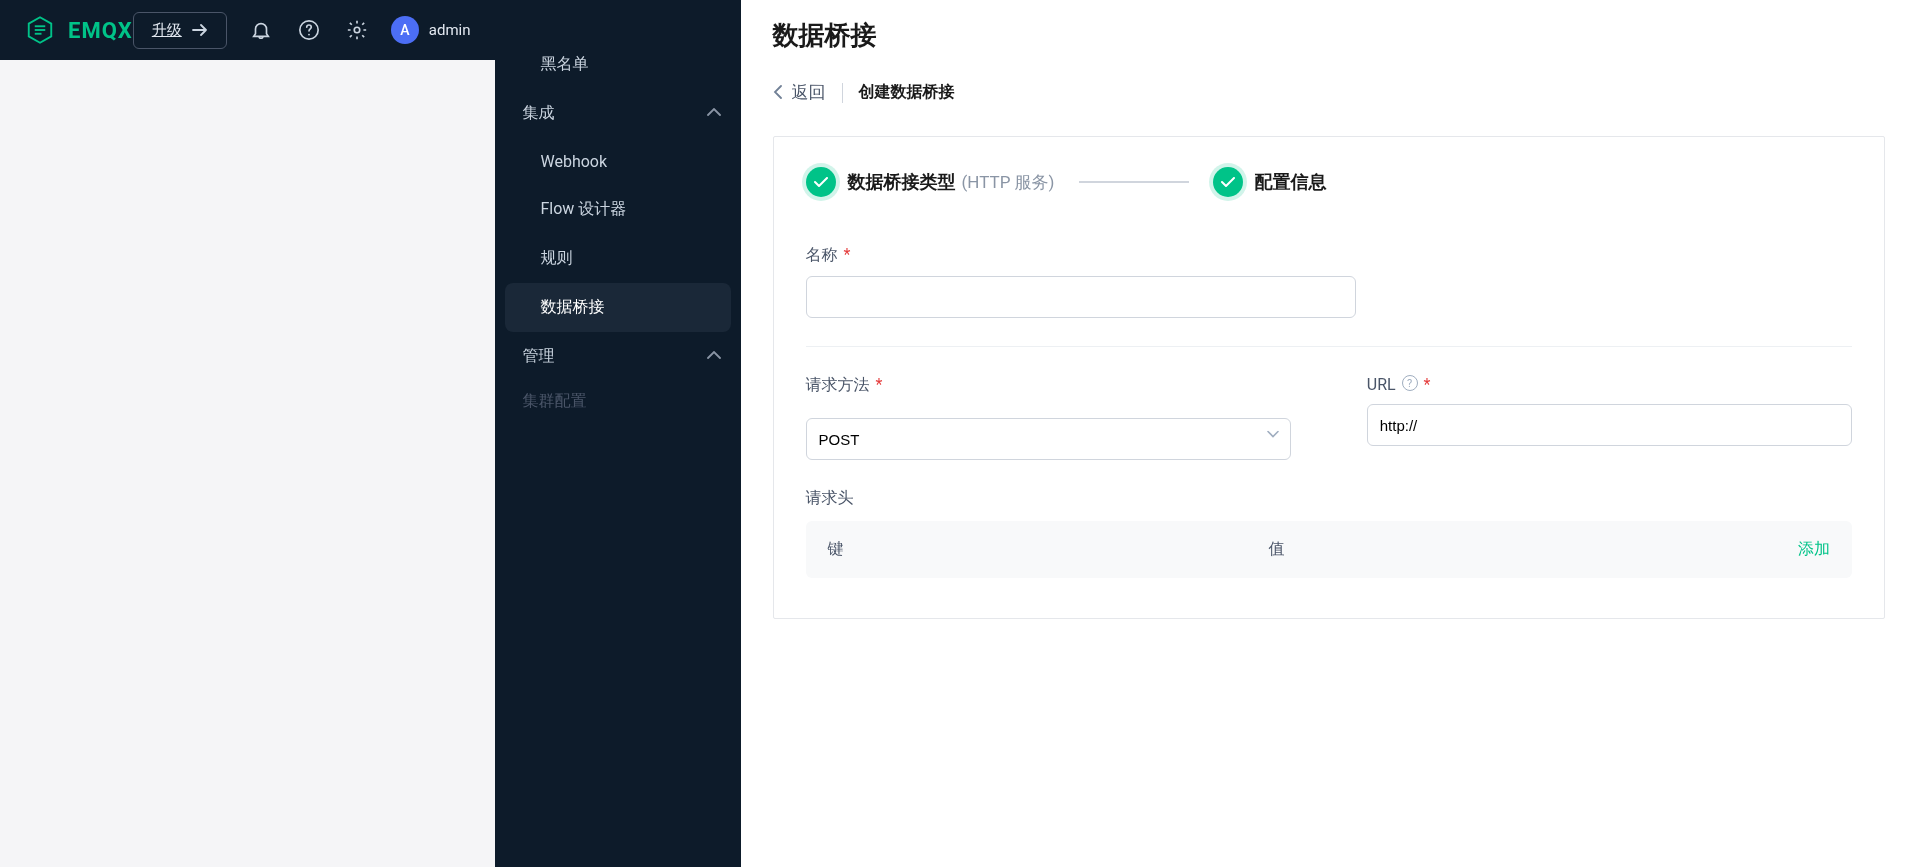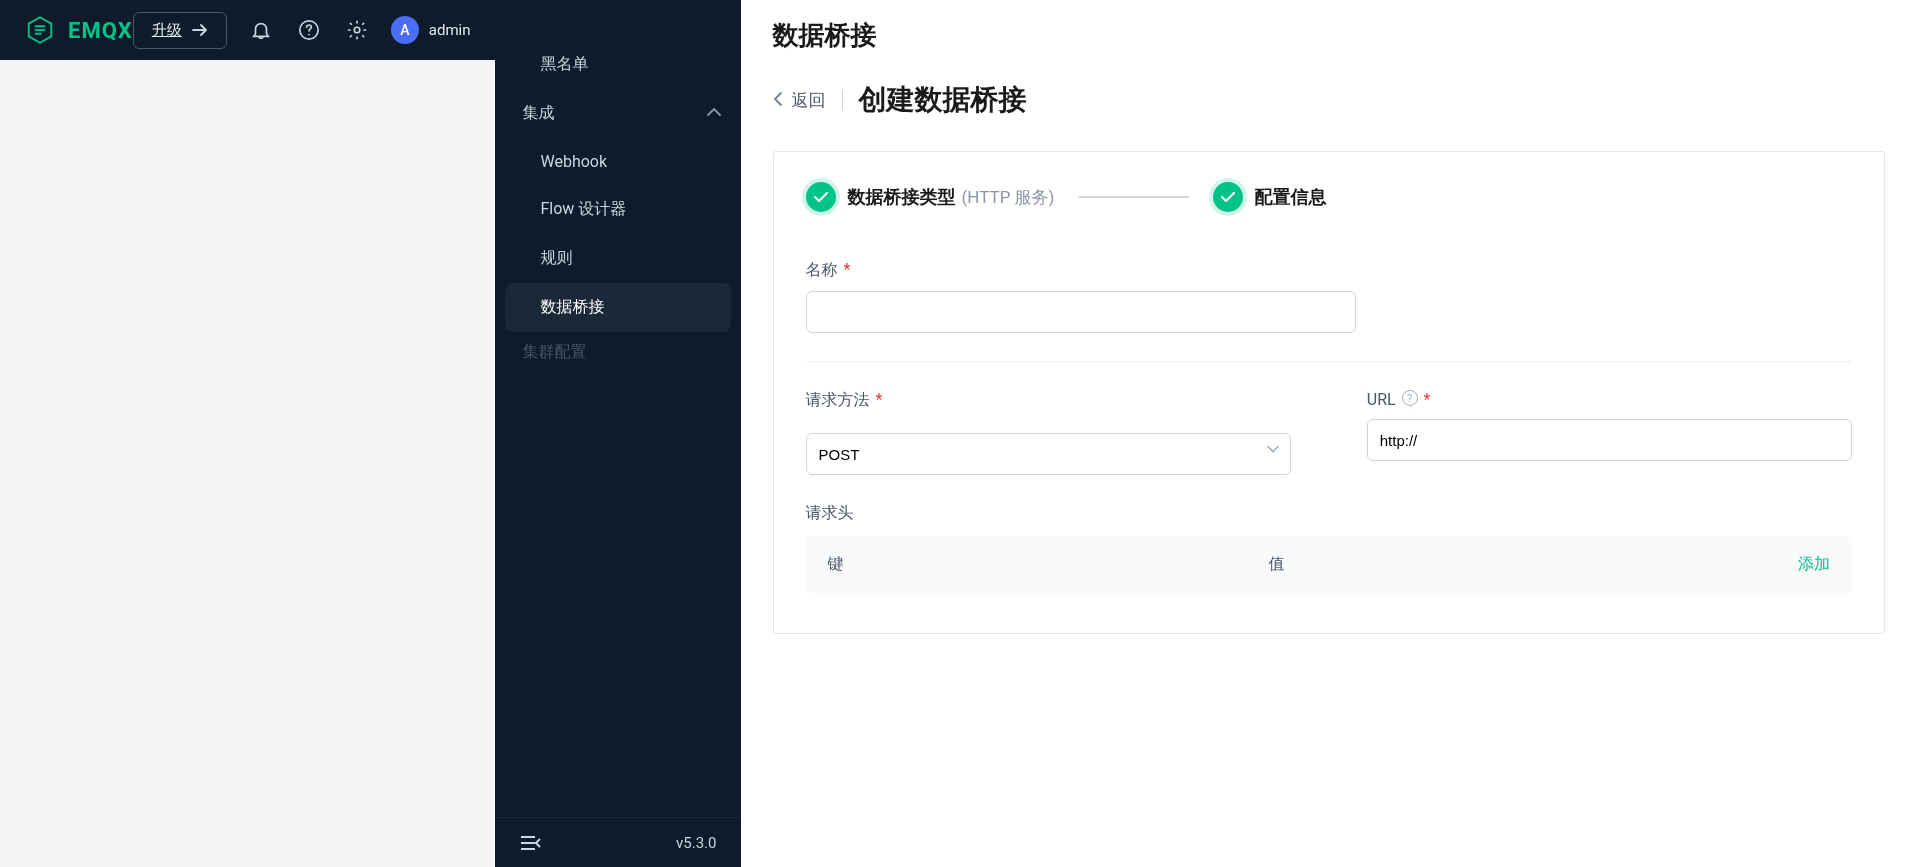--- a/index.html
+++ b/index.html
@@ -105,21 +105,21 @@
 .page-title { font-size: 26px; font-weight: 700; margin-bottom: 28px; }
 .breadcrumb-row {
   display: flex; align-items: center; gap: 16px;
   margin-bottom: 32px;
 }
 .back-btn {
   display: flex; align-items: center; gap: 10px;
   color: #4a5568; font-size: 17px; cursor: pointer;
 }
 .bc-divider { width: 1px; height: 20px; background: #d0d5dd; }
-.bc-current { font-size: 28px; font-weight: 700; }
+.bc-current { font-size: 16px; font-weight: 700; }
 .card {
   border: 1px solid #e5e7eb;
   border-radius: 2px;
   padding: 30px 32px 40px 32px;
 }
 .steps { display: flex; align-items: center; gap: 0; margin-bottom: 48px; }
 .step { display: flex; align-items: center; gap: 12px; }
 .step-circle {
   width: 30px; height: 30px; border-radius: 50%;
   background: #00c388;
@@ -247,32 +247,27 @@
           </div>
         <div class="sidebar-item">
             <span>Flow 设计器</span>
           </div>
         <div class="sidebar-item">
             <span>规则</span>
           </div>
         <div class="sidebar-item active">
             <span>数据桥接</span>
           </div>
+        <div class="sidebar-item group-header">
+          <span>管理</span>
+          <span class="chevron up"><svg width="14" height="8" viewBox="0 0 14 8">
+                <path d="M1 1l6 6 6-6" stroke="#8a95a5" stroke-width="1.8" fill="none" stroke-linecap="round"></path>
+              </svg></span>
+        </div>
         <div class="sidebar-truncated">集群配置</div>
-      </div>
-      <div class="sidebar-footer">
-        <span class="collapse-icon">
-          <svg width="22" height="18" viewBox="0 0 22 18" fill="none">
-            <line x1="2" y1="3" x2="16" y2="3" stroke="#cbd5e0" stroke-width="2"></line>
-            <line x1="2" y1="9" x2="16" y2="9" stroke="#cbd5e0" stroke-width="2"></line>
-            <line x1="2" y1="15" x2="16" y2="15" stroke="#cbd5e0" stroke-width="2"></line>
-            <path d="M21 5l-4 4 4 4" stroke="#cbd5e0" stroke-width="2" fill="none"></path>
-          </svg>
-        </span>
-        <span>v5.3.0</span>
       </div>
     </div>
 
     <div class="main">
       <div class="main-inner">
         <h1 class="page-title">数据桥接</h1>
 
         <div class="breadcrumb-row">
           <div class="back-btn">
             <span><svg width="9" height="14" viewBox="0 0 9 14">

